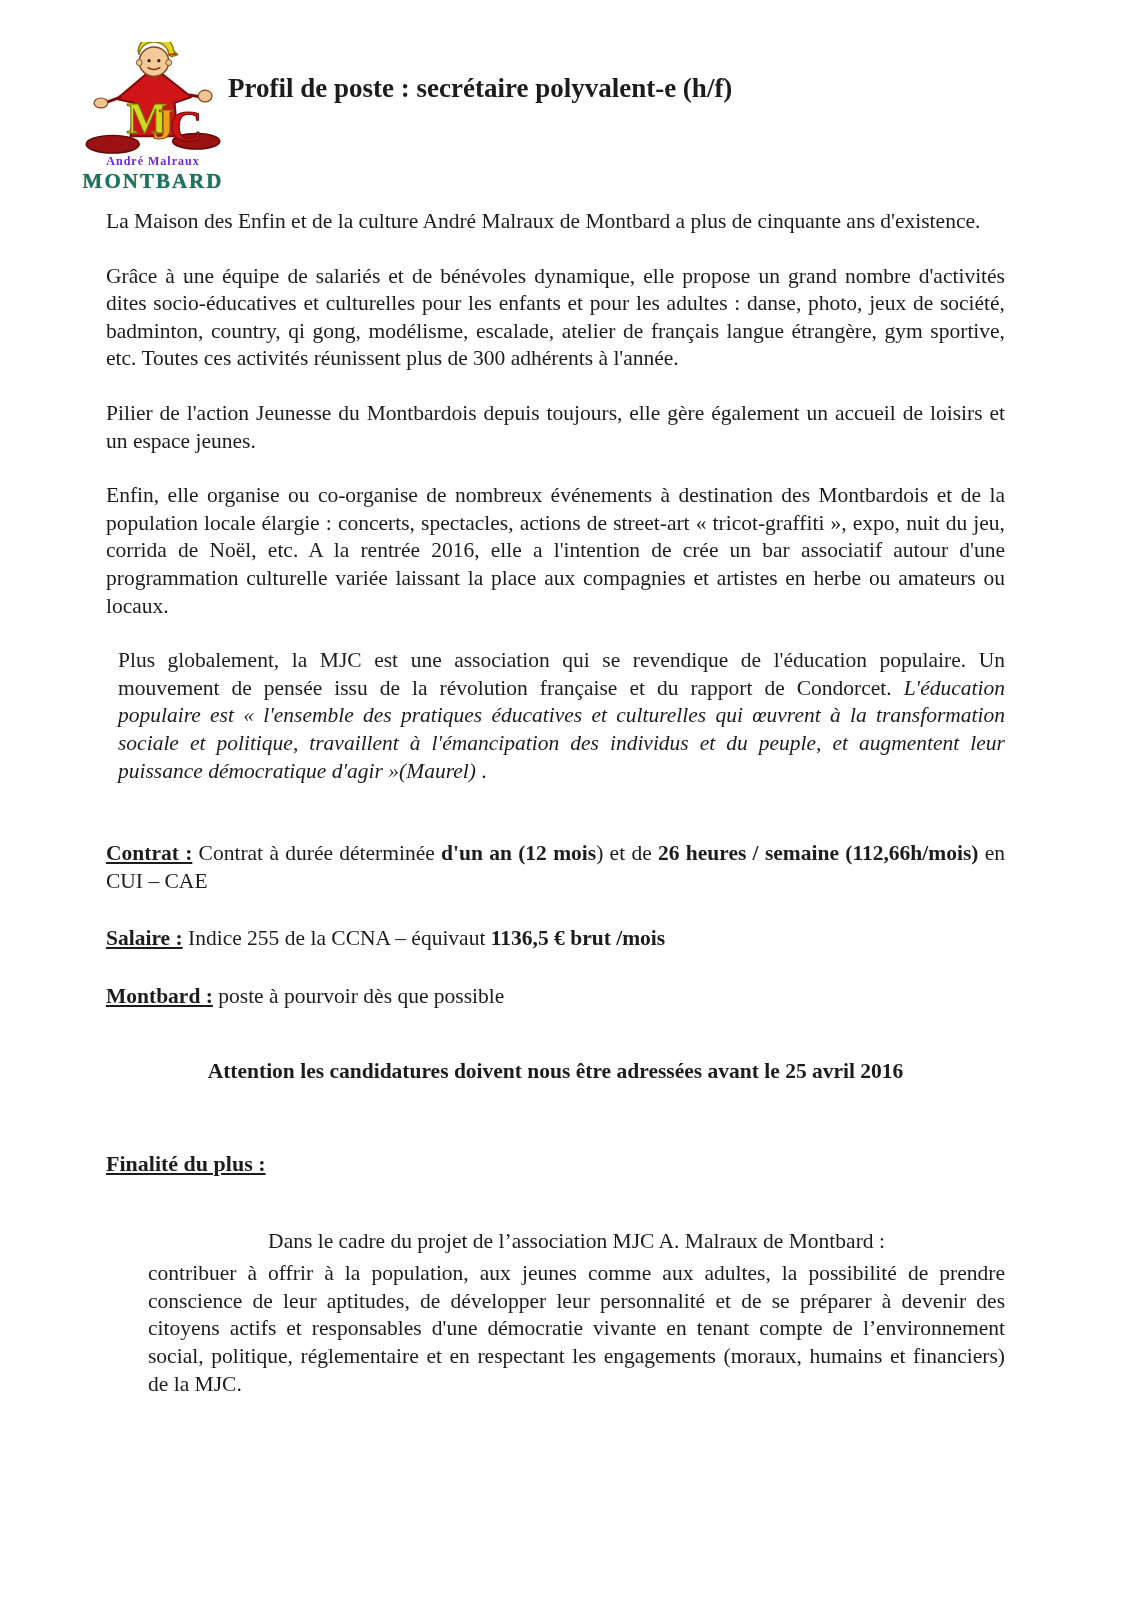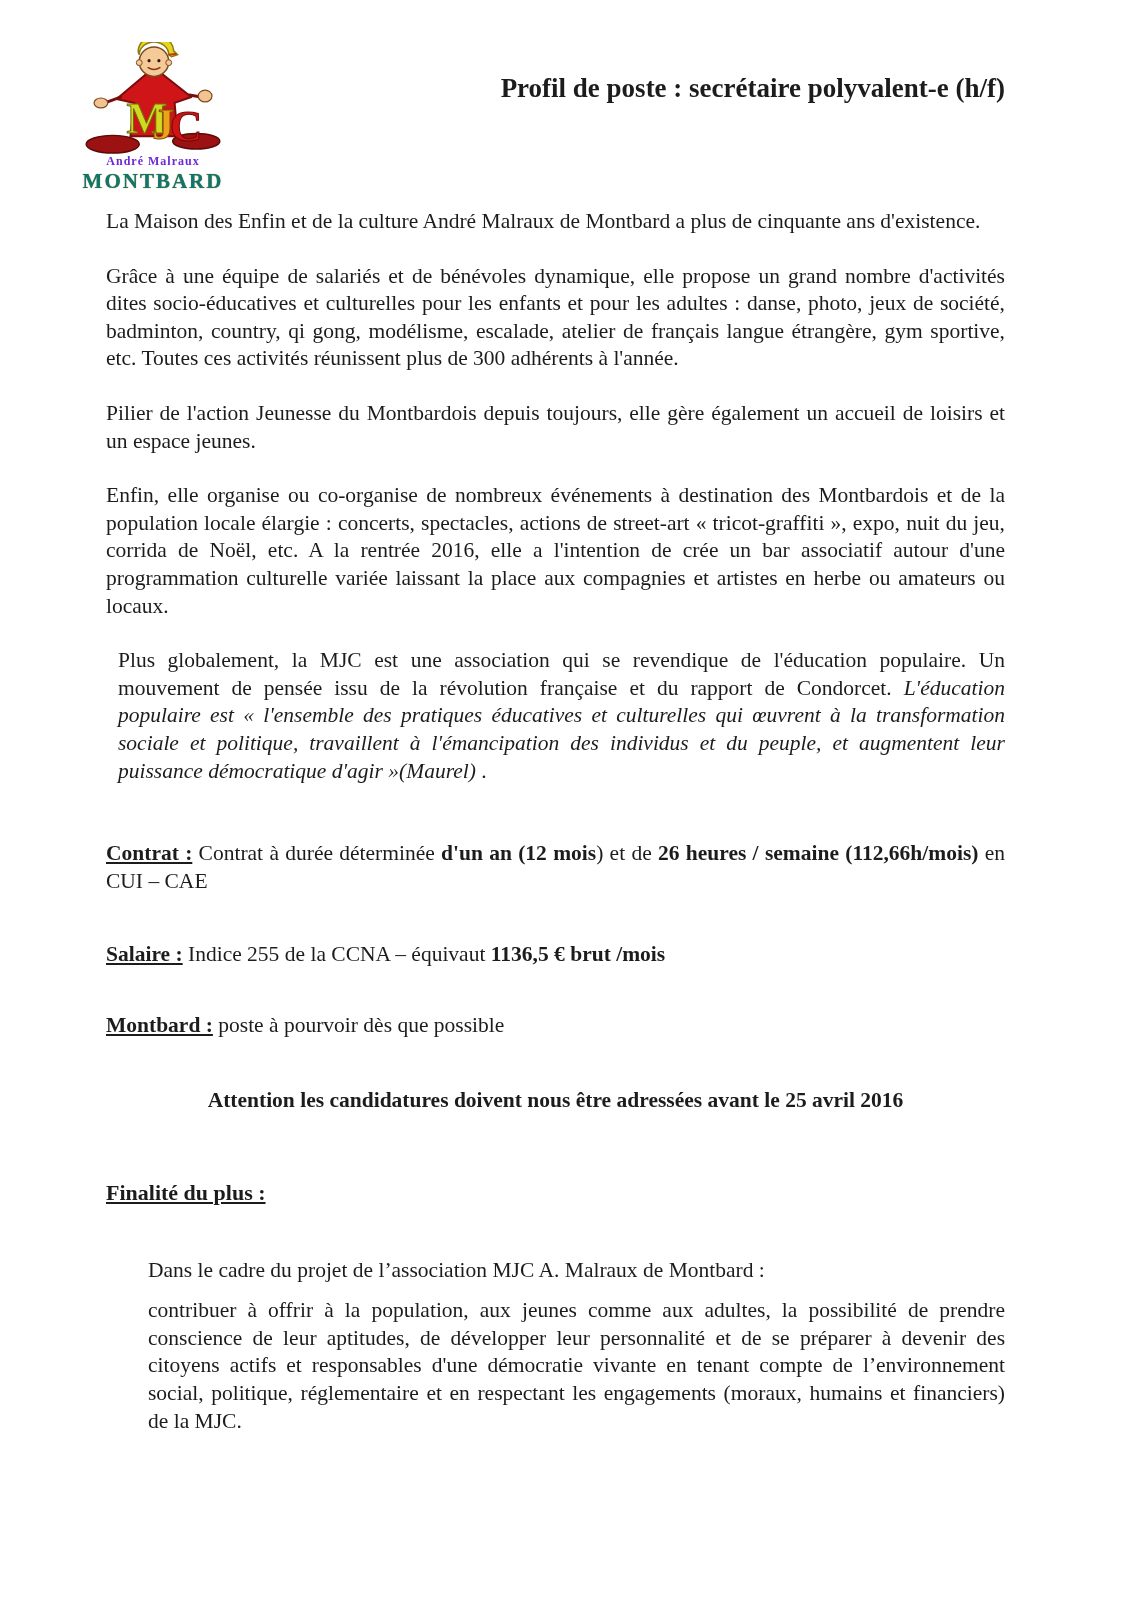--- a/index.html
+++ b/index.html
@@ -17,43 +17,43 @@
   .logo { width: 150px; flex: none; margin-left: -28px; text-align: center; }
   .logo svg { display: block; width: 148px; height: 114px; margin: 0 auto; }
   .logo-sub {
     font-size: 12px; font-weight: bold; color: #6d28d9;
     letter-spacing: 1px; margin-top: -2px;
   }
   .logo-city {
     font-size: 21px; font-weight: bold; color: #0f766e;
     letter-spacing: 2px; text-shadow: 0 0 1px #7c5f14;
   }
-  .title-area { flex: 1; padding-top: 32px; text-align: right; }
+  .title-area { flex: 1; padding-top: 32px; text-align: left; }
   h1.doc-title { font-size: 27px; line-height: 1.1; margin: 0; font-weight: bold; }
 
   p {
     font-size: 21.5px;
     line-height: 27.6px;
     margin: 0 0 27px 0;
     text-align: justify;
   }
   .lbl { font-weight: bold; text-decoration: underline; }
   .p5 { margin-bottom: 55px; margin-left: 12px; }
-  .contract-line { margin-bottom: 46px; }
-  .salary-line { margin-bottom: 43px; }
+  .contract-line { margin-bottom: 30px; }
+  .salary-line { margin-bottom: 30px; }
   .hiring-line { margin-bottom: 48px; }
   .notice {
     text-align: center; font-weight: bold; 
     margin-bottom: 64px;
   }
   .purpose-heading {
     font-weight: bold; text-decoration: underline;
     font-size: 22px; text-align: left; margin-bottom: 50px;
   }
-  .purpose-intro { margin-left: 42px; margin-bottom: 13px; text-align: left; }
+  .purpose-intro { margin-left: 42px; margin-bottom: 5px; text-align: center; }
   .purpose-body { margin-left: 42px; }
 </style>
 </head>
 <body>
 
 <div class="page">
 
   <div class="header">
     <div class="logo">
       <svg viewBox="0 0 150 116">

